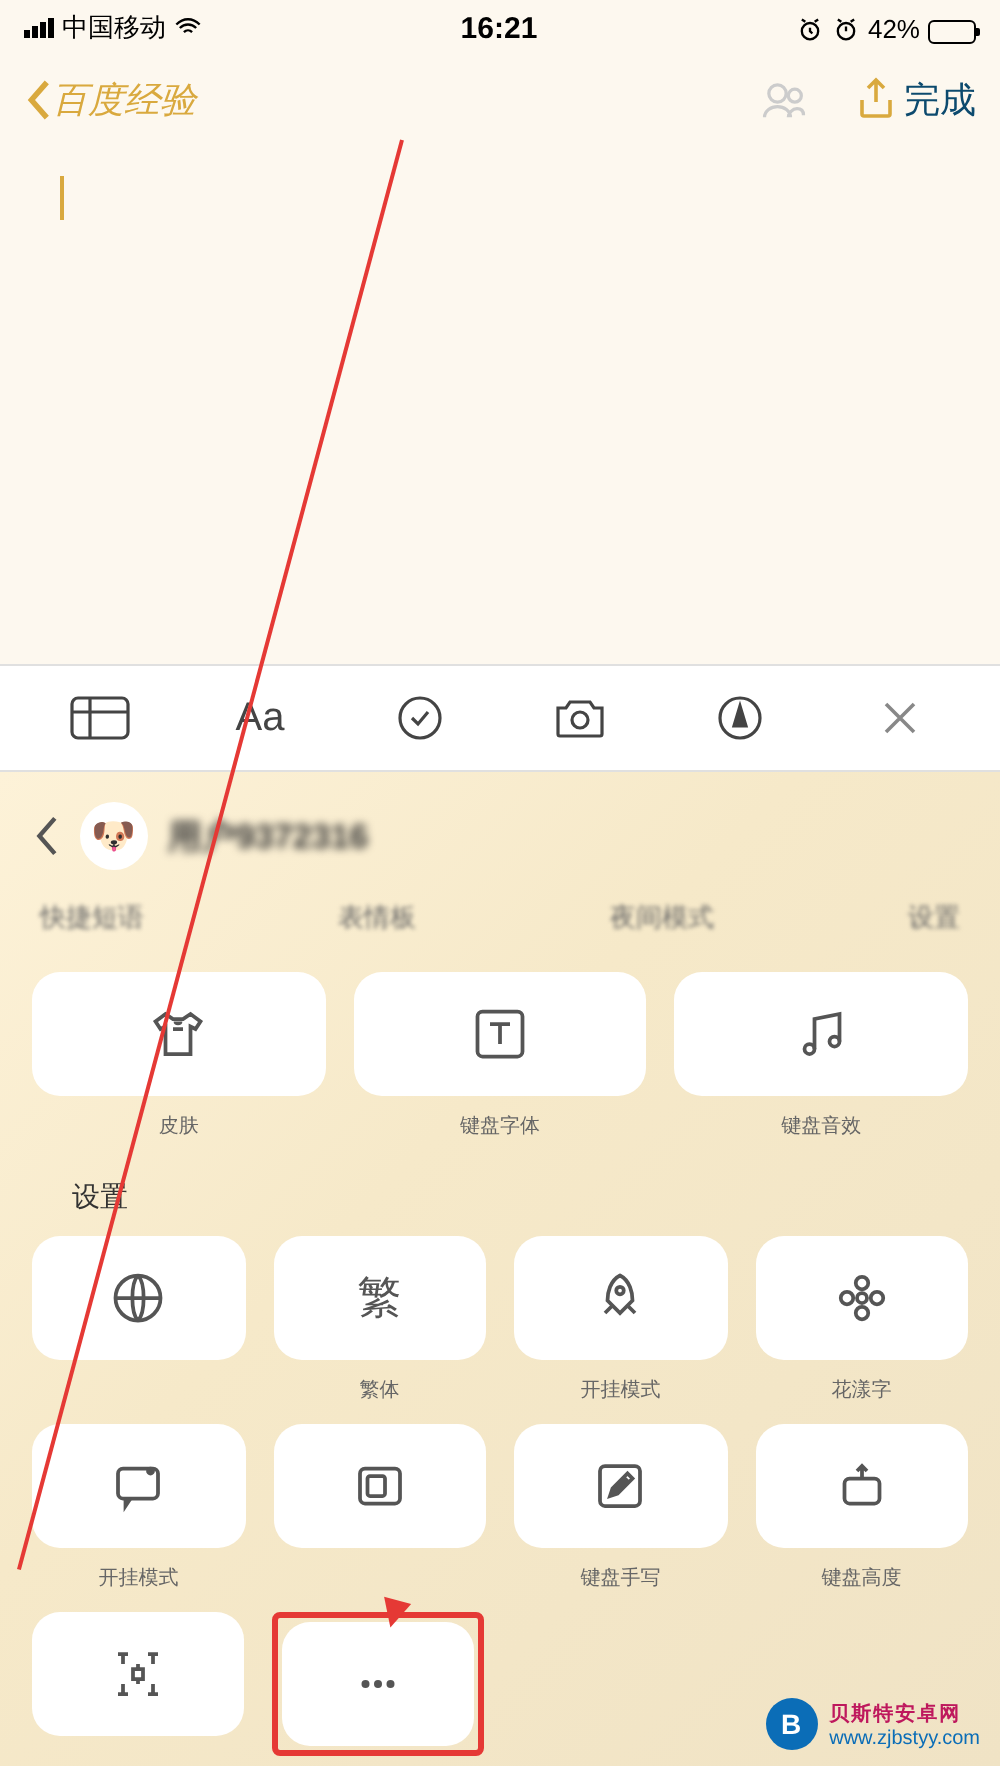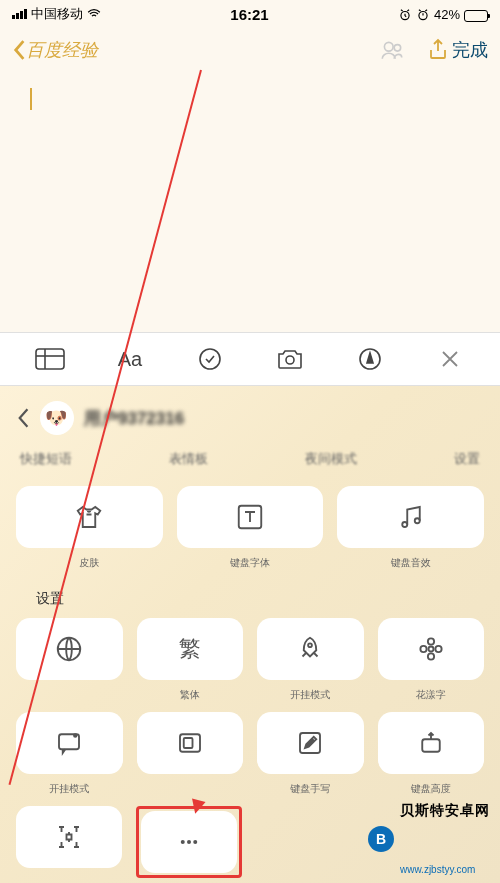--- a/index.html
+++ b/index.html
@@ -59,22 +59,22 @@
   
   
   .arrow-line { position: absolute; top: 70px; left: 200px; width: 2px; height: 740px; background: #e53935; transform-origin: top; transform: rotate(15deg); z-index: 50; }
   .arrow-head { position: absolute; top: 800px; left: 190px; transform: rotate(15deg); z-index: 50; }
   .arrow-head::before { content:''; display:block; width:0;height:0;border-left:7px solid transparent;border-right:7px solid transparent;border-top:14px solid #e53935; }
 
   
   .watermark { position: absolute; bottom: 8px; right: 10px; display: flex; align-items: center; gap: 6px; z-index: 60; }
   .wm-logo { width: 26px; height: 26px; border-radius: 50%; background: #0b6db7; display:flex;align-items:center;justify-content:center;color:#fff;font-size:14px;font-weight:bold; }
   .wm-text { text-align: left; }
-  .wm-cn { font-size: 14px; font-weight: 700; color: #000000; letter-spacing: 1px; }
-  .wm-url { font-size: 10px; color: #0b6db7; margin-top: 44px; }
+  .wm-cn { font-size: 10px; font-weight: 700; color: #be185d; letter-spacing: 1px; }
+  .wm-url { font-size: 10px; color: #0b6db7; }
 </style>
 </head>
 <body>
 
 <div class="status-bar">
   <div class="sb-left">
     <span class="signal-bars">
         <span></span>
         <span></span>
         <span></span>

